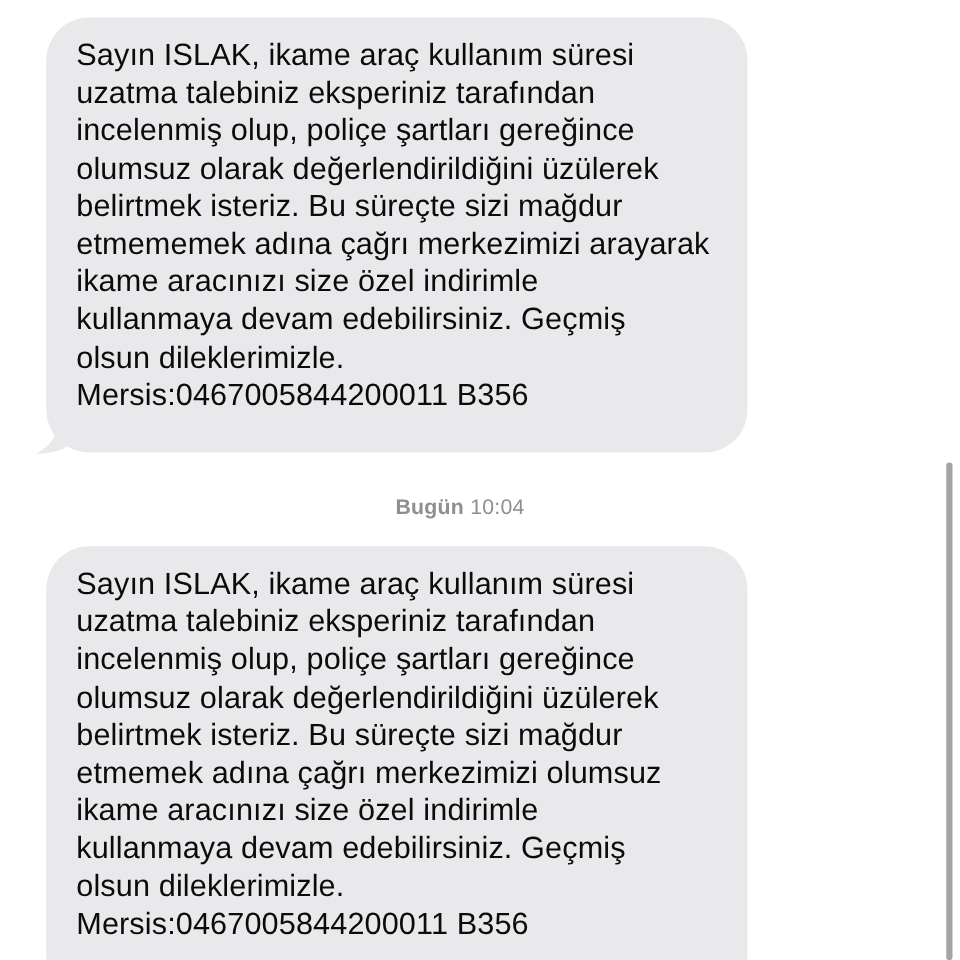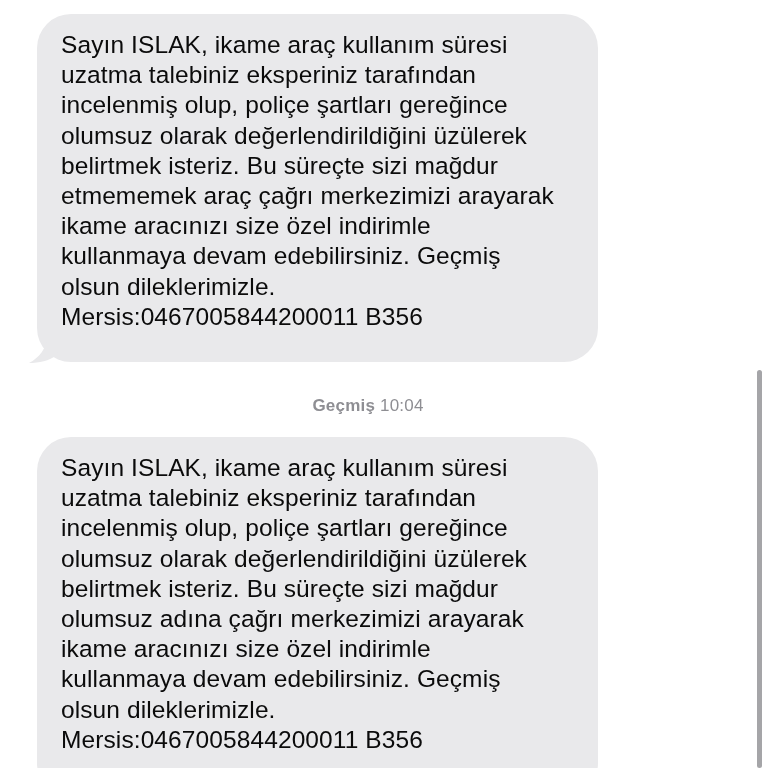--- a/index.html
+++ b/index.html
@@ -76,42 +76,42 @@
 <body>
 
 <div class="thread">
 
   <div class="bubble bubble-1">
     <span class="line">Sayın ISLAK, ikame araç kullanım süresi</span>
     <span class="line">uzatma talebiniz eksperiniz tarafından</span>
     <span class="line">incelenmiş olup, poliçe şartları gereğince</span>
     <span class="line">olumsuz olarak değerlendirildiğini üzülerek</span>
     <span class="line">belirtmek isteriz. Bu süreçte sizi mağdur</span>
-    <span class="line">etmememek araç çağrı merkezimizi arayarak</span>
+    <span class="line">etmememek adına çağrı merkezimizi arayarak</span>
     <span class="line">ikame aracınızı size özel indirimle</span>
     <span class="line">kullanmaya devam edebilirsiniz. Geçmiş</span>
     <span class="line">olsun dileklerimizle.</span>
     <span class="line">Mersis:0467005844200011 B356</span>
   </div>
   <svg class="tail" viewBox="0 0 34 28" xmlns="http://www.w3.org/2000/svg">
     <path d="M20 0 C20 12 12 22 2 27 C12 27 22 25 30 19 L34 0 Z" fill="#e9e9eb"></path>
   </svg>
 
   <div class="timestamp">
-    <span class="day">Geçmiş</span>
+    <span class="day">Bugün</span>
     <span class="time">10:04</span>
   </div>
 
   <div class="bubble bubble-2">
     <span class="line">Sayın ISLAK, ikame araç kullanım süresi</span>
     <span class="line">uzatma talebiniz eksperiniz tarafından</span>
     <span class="line">incelenmiş olup, poliçe şartları gereğince</span>
     <span class="line">olumsuz olarak değerlendirildiğini üzülerek</span>
     <span class="line">belirtmek isteriz. Bu süreçte sizi mağdur</span>
-    <span class="line">olumsuz adına çağrı merkezimizi arayarak</span>
+    <span class="line">etmemek adına çağrı merkezimizi olumsuz</span>
     <span class="line">ikame aracınızı size özel indirimle</span>
     <span class="line">kullanmaya devam edebilirsiniz. Geçmiş</span>
     <span class="line">olsun dileklerimizle.</span>
     <span class="line">Mersis:0467005844200011 B356</span>
   </div>
 
   <div class="scrollbar"></div>
 </div>
 
 </body></html>

